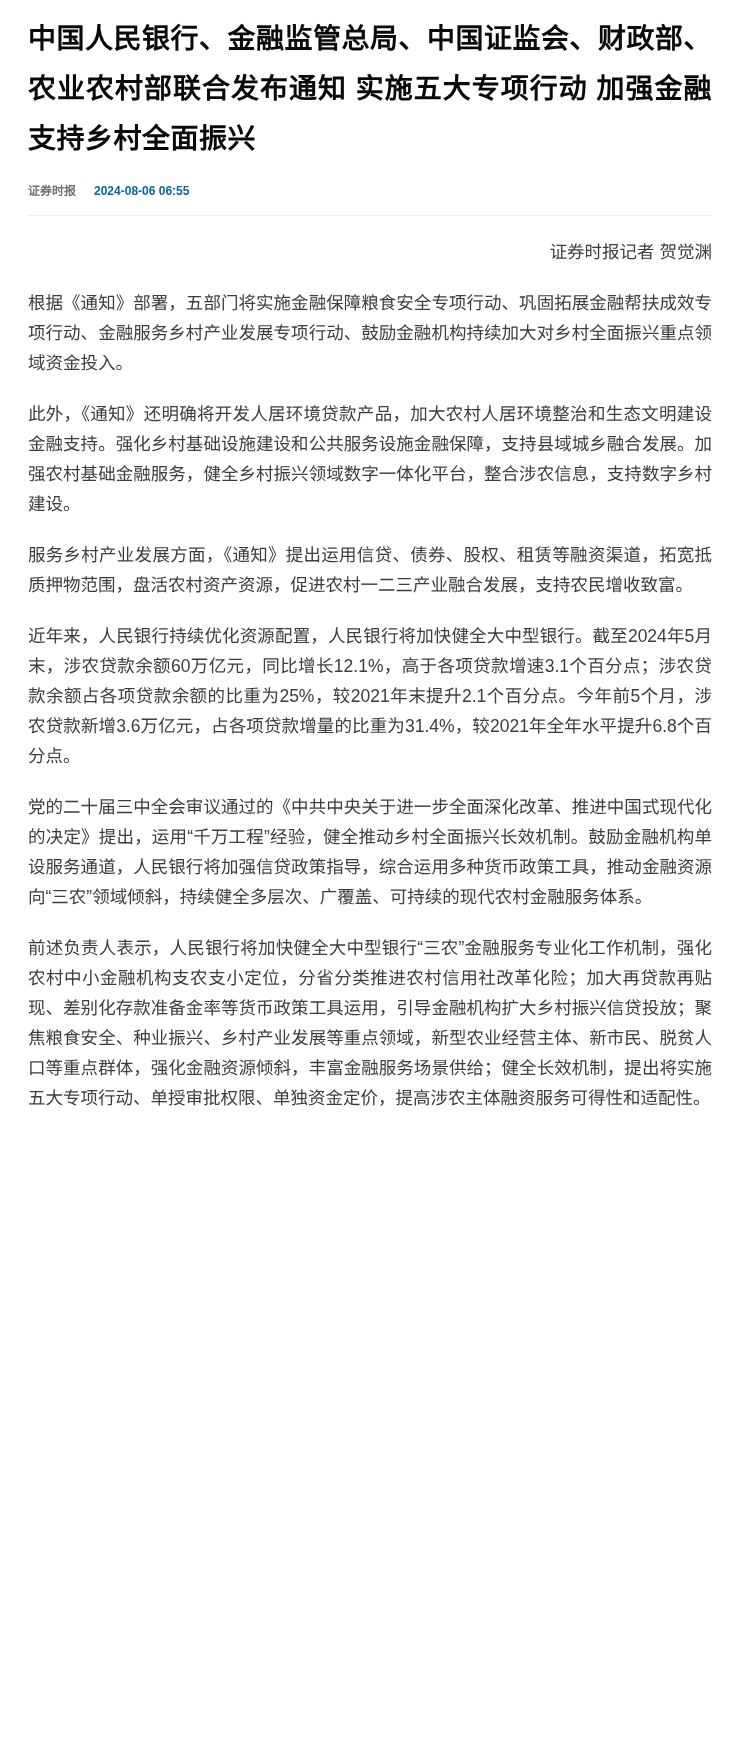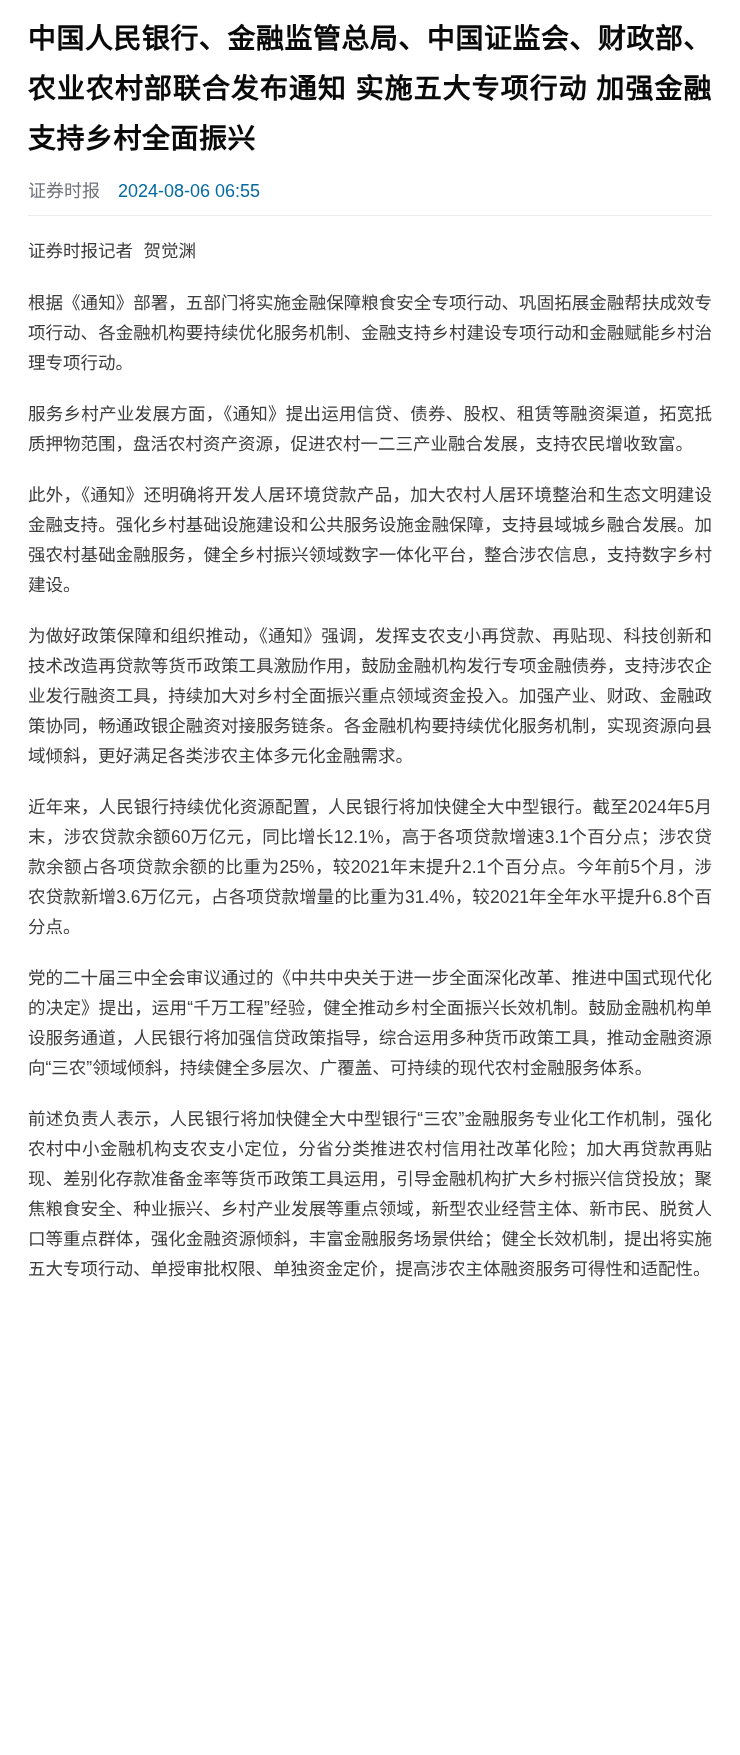--- a/index.html
+++ b/index.html
@@ -22,65 +22,64 @@
     font-weight: 700;
     color: #0a0a0a;
     letter-spacing: 0.5px;
     text-align: justify;
   }
   .meta-row {
     margin-top: 18px;
     display: flex;
     align-items: baseline;
     gap: 18px;
-    font-size: 18px;
+    font-size: 12px;
     line-height: 18px;
+    font-weight: bold;
   }
   .meta-source { color: #6f737a; }
   .meta-time { color: #0369a1; }
   .divider {
     border: none;
     border-top: 1px solid #ececec;
     margin: 15px 0 0 0;
   }
   .article-body {
     margin-top: 14px;
   }
   .article-body p {
     font-size: 17.5px;
     line-height: 30px;
     color: #3d3d3d;
     text-align: justify;
     margin: 21px 0;
     word-break: break-all;
   }
   .article-body p.byline {
-    text-align: left;
-    font-family: Liberation Mono, monospace;
+    text-align: right;
   }
 </style>
 </head>
 <body>
 
 <div class="page">
 
   <h1 class="article-title">中国人民银行、金融监管总局、中国证监会、财政部、农业农村部联合发布通知 实施五大专项行动 加强金融支持乡村全面振兴</h1>
 
   <div class="meta-row">
     <span class="meta-source">证券时报</span>
     <span class="meta-time">2024-08-06 06:55</span>
   </div>
 
   <hr class="divider">
 
   <div class="article-body" id="article-body">
     <p class="byline">证券时报记者 贺觉渊</p>
 
-      <p>根据《通知》部署，五部门将实施金融保障粮食安全专项行动、巩固拓展金融帮扶成效专项行动、各金融机构要持续优化服务机制、金融支持乡村建设专项行动和金融赋能乡村治理专项行动。</p>
+      <p>根据《通知》部署，五部门将实施金融保障粮食安全专项行动、巩固拓展金融帮扶成效专项行动、金融服务乡村产业发展专项行动、鼓励金融机构持续加大对乡村全面振兴重点领域资金投入。</p>
+      <p>此外，《通知》还明确将开发人居环境贷款产品，加大农村人居环境整治和生态文明建设金融支持。强化乡村基础设施建设和公共服务设施金融保障，支持县域城乡融合发展。加强农村基础金融服务，健全乡村振兴领域数字一体化平台，整合涉农信息，支持数字乡村建设。</p>
       <p>服务乡村产业发展方面，《通知》提出运用信贷、债券、股权、租赁等融资渠道，拓宽抵质押物范围，盘活农村资产资源，促进农村一二三产业融合发展，支持农民增收致富。</p>
-      <p>此外，《通知》还明确将开发人居环境贷款产品，加大农村人居环境整治和生态文明建设金融支持。强化乡村基础设施建设和公共服务设施金融保障，支持县域城乡融合发展。加强农村基础金融服务，健全乡村振兴领域数字一体化平台，整合涉农信息，支持数字乡村建设。</p>
-      <p>为做好政策保障和组织推动，《通知》强调，发挥支农支小再贷款、再贴现、科技创新和技术改造再贷款等货币政策工具激励作用，鼓励金融机构发行专项金融债券，支持涉农企业发行融资工具，持续加大对乡村全面振兴重点领域资金投入。加强产业、财政、金融政策协同，畅通政银企融资对接服务链条。各金融机构要持续优化服务机制，实现资源向县域倾斜，更好满足各类涉农主体多元化金融需求。</p>
       <p>近年来，人民银行持续优化资源配置，人民银行将加快健全大中型银行。截至2024年5月末，涉农贷款余额60万亿元，同比增长12.1%，高于各项贷款增速3.1个百分点；涉农贷款余额占各项贷款余额的比重为25%，较2021年末提升2.1个百分点。今年前5个月，涉农贷款新增3.6万亿元，占各项贷款增量的比重为31.4%，较2021年全年水平提升6.8个百分点。</p>
       <p>党的二十届三中全会审议通过的《中共中央关于进一步全面深化改革、推进中国式现代化的决定》提出，运用“千万工程”经验，健全推动乡村全面振兴长效机制。鼓励金融机构单设服务通道，人民银行将加强信贷政策指导，综合运用多种货币政策工具，推动金融资源向“三农”领域倾斜，持续健全多层次、广覆盖、可持续的现代农村金融服务体系。</p>
       <p>前述负责人表示，人民银行将加快健全大中型银行“三农”金融服务专业化工作机制，强化农村中小金融机构支农支小定位，分省分类推进农村信用社改革化险；加大再贷款再贴现、差别化存款准备金率等货币政策工具运用，引导金融机构扩大乡村振兴信贷投放；聚焦粮食安全、种业振兴、乡村产业发展等重点领域，新型农业经营主体、新市民、脱贫人口等重点群体，强化金融资源倾斜，丰富金融服务场景供给；健全长效机制，提出将实施五大专项行动、单授审批权限、单独资金定价，提高涉农主体融资服务可得性和适配性。</p>
     </div>
 
 </div>
 
 </body></html>

